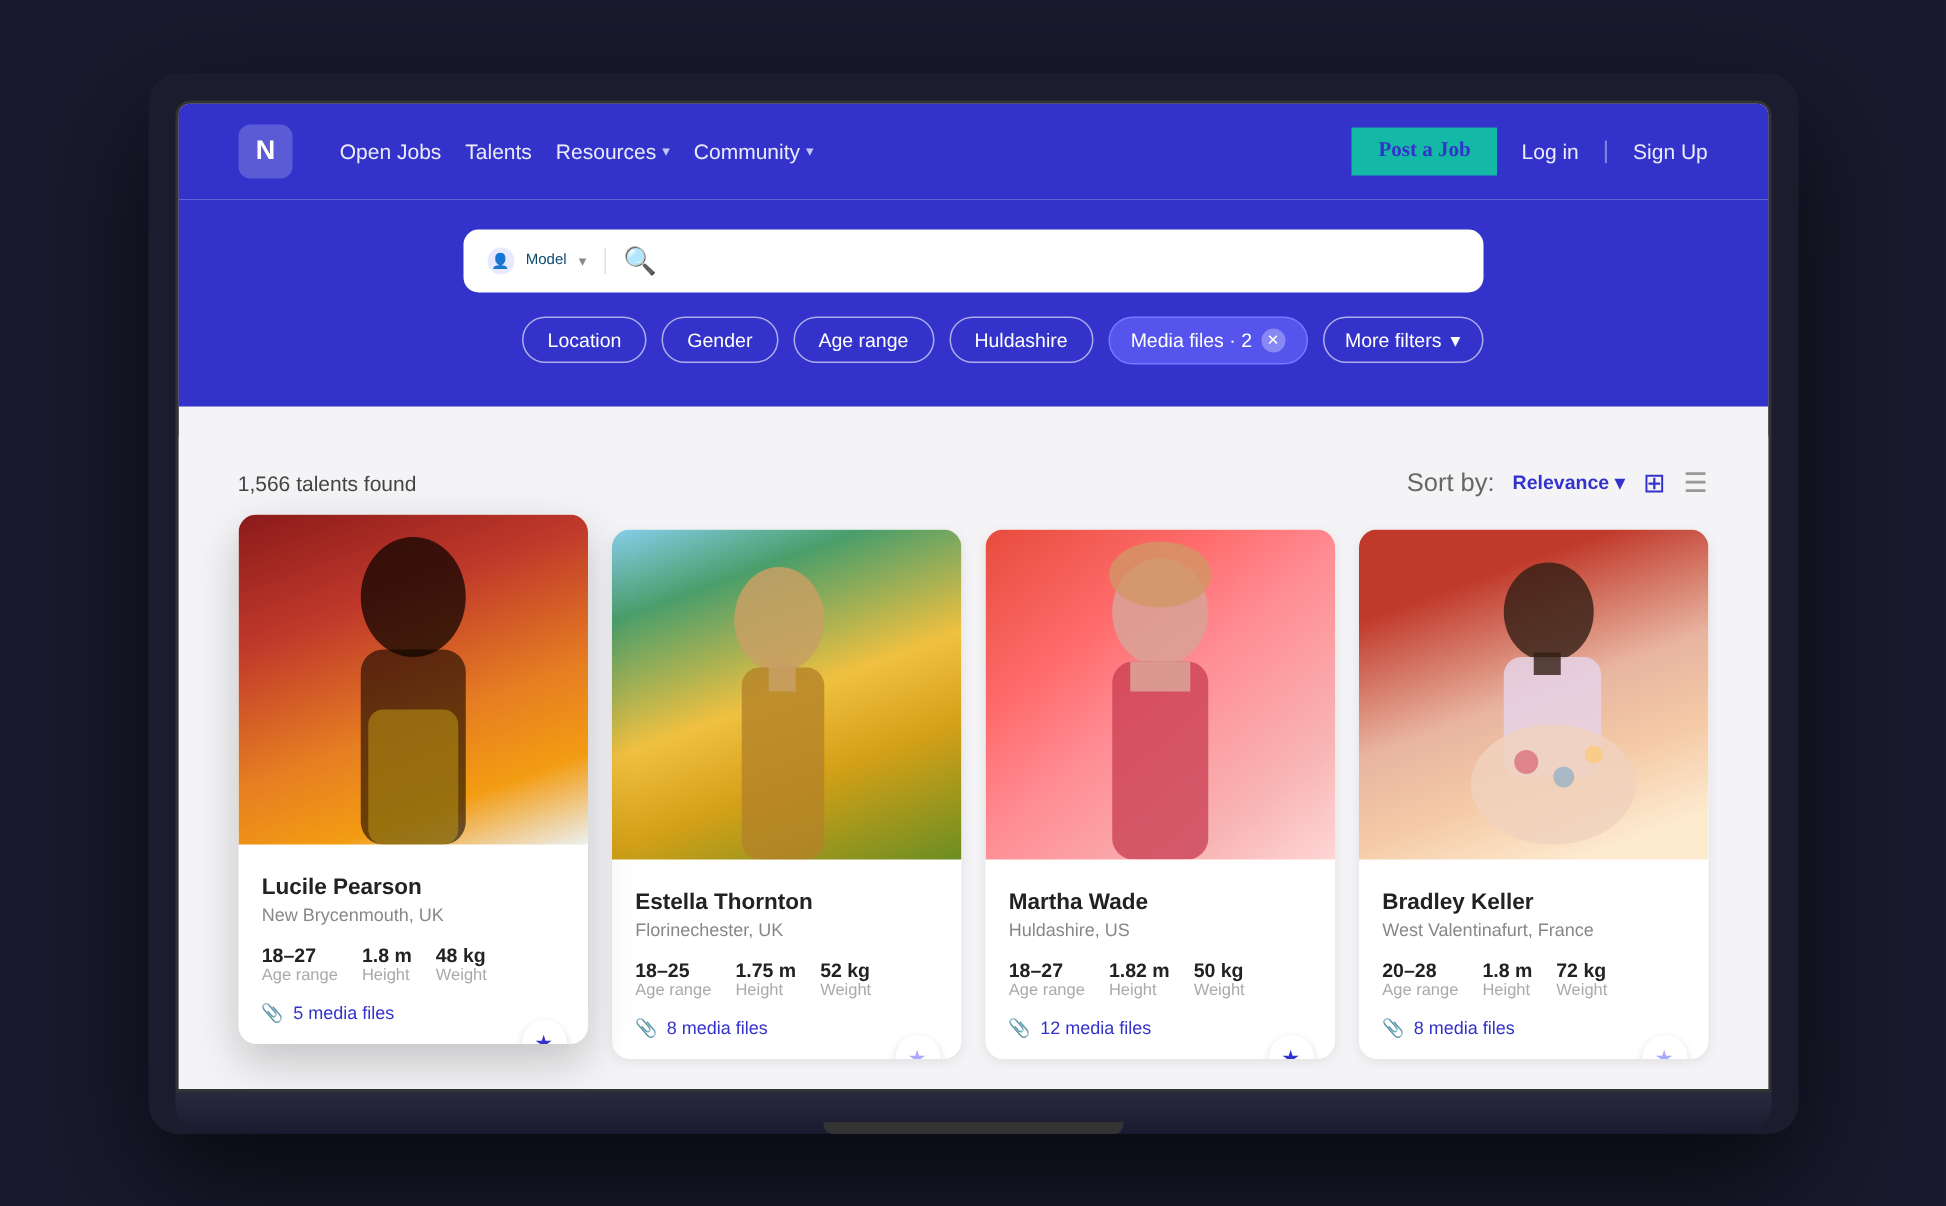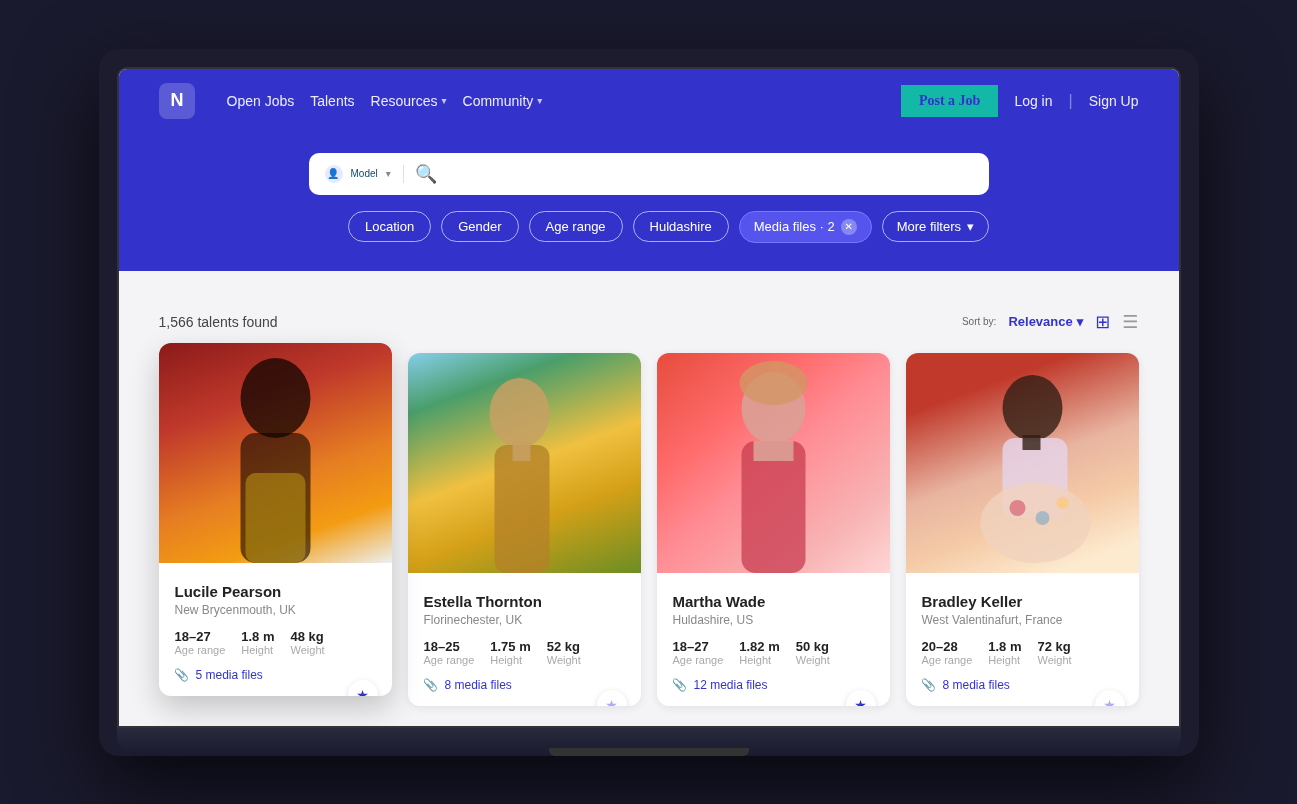--- a/index.html
+++ b/index.html
@@ -220,21 +220,21 @@
     }
     .results-count {
       font-size: 14px;
       color: #444;
       font-weight: 500;
     }
     .sort-view {
       display: flex; align-items: center; gap: 12px;
     }
     .sort-label {
-      font-size: 10px; color: #666;
+      font-size: 17px; color: #666;
     }
     .sort-value {
       font-size: 13px;
       color: #3333cc;
       font-weight: 600;
       cursor: pointer;
       display: flex; align-items: center; gap: 4px;
     }
     .view-grid, .view-list {
       cursor: pointer;

